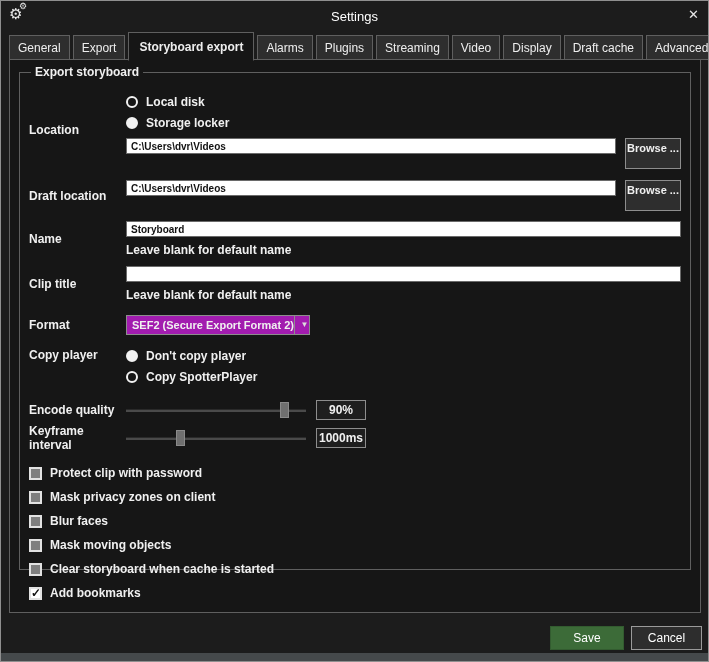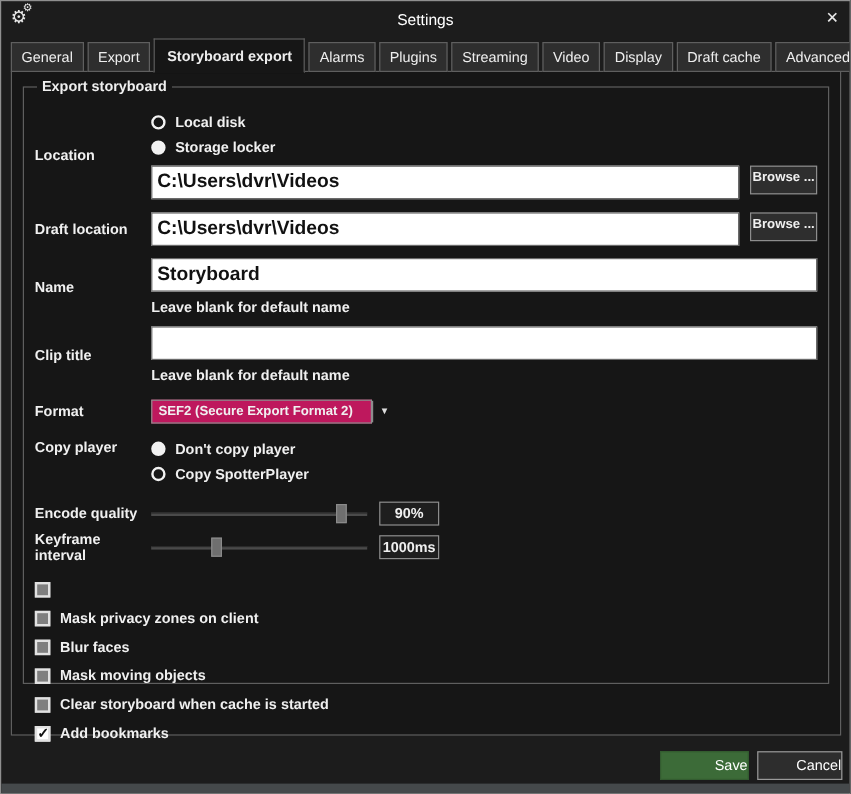--- a/index.html
+++ b/index.html
@@ -53,35 +53,35 @@
   .radio {
     width: 12px; height: 12px; border-radius: 50%; flex: none;
     margin-right: 8px; cursor: pointer;
   }
   .radio.off { border: 2px solid #f2f2f2; background: transparent; }
   .radio.on  { border: 2px solid #f2f2f2; background: #f2f2f2; }
   .radio-label { font-weight: bold; }
   
   .input-row { display: flex; margin-top: 5px; }
   input.text {
-    flex: 1; height: 28px; background: #ffffff; color: #111;
+    flex: 1; height: 16px; background: #ffffff; color: #111;
     border: 1px solid #6a6a6a; font-family: "Liberation Sans", sans-serif;
-    font-size: 16px; font-weight: bold; padding: 0 4px; min-width: 0;
+    font-size: 10px; font-weight: bold; padding: 0 4px; min-width: 0;
   }
   .browse-btn {
-    flex: none; width: 56px; height: 24px; margin-left: 9px;
+    flex: none; width: 56px; height: 31px; margin-left: 9px;
     background: #2e2e2e; border: 1px solid #8d8d8d; color: #f0f0f0;
     font-weight: bold; font-size: 11px; text-align: center; line-height: 18px;
     cursor: pointer;
   }
   .hint { font-weight: bold; margin-top: 6px; color: #f0f0f0; }
   
   .dropdown {
     width: 184px; height: 20px; display: flex;
-    background: #be185d; border: 1px solid #8d8d8d; cursor: pointer; gap: 16px;
+    background: #a21caf; border: 1px solid #8d8d8d; cursor: pointer;
   }
   .dropdown .dd-text { flex: 1; font-weight: bold; font-size: 11px; line-height: 18px; padding-left: 5px; white-space: nowrap; }
   .dropdown .dd-arrow {
     flex: none; width: 20px; border-left: 1px solid #8d8d8d;
     text-align: center; font-size: 8px; line-height: 18px; color: #ddd;
   }
   
   .slider { position: relative; width: 180px; height: 20px; flex: none; cursor: pointer; }
   .slider .track { position: absolute; top: 9px; left: 0; right: 0; height: 3px; background: #4a4a4a; border-top: 1px solid #2a2a2a; }
   .slider .handle {
@@ -108,21 +108,21 @@
   .check-label { font-weight: bold; }
   
   .set-default-btn {
     position: absolute; left: 9px; right: 9px; bottom: 7px; height: 28px;
     background: #3a3a3a; border: 1px solid #5f5f5f; color: #f0f0f0;
     font-weight: bold; text-align: center; line-height: 26px; cursor: pointer;
   }
   
   .footer-btn {
     position: absolute; top: 625px; height: 24px;
-    text-align: right; line-height: 22px; cursor: pointer; color: #fff;
+    text-align: center; line-height: 22px; cursor: pointer; color: #fff;
   }
   .save-btn { left: 549px; width: 74px; background: #3c6b38; border: 1px solid #335c30; }
   .cancel-btn { left: 630px; width: 71px; background: #2d2d2d; border: 1px solid #9a9a9a; }
   .bottom-strip { position: absolute; left: 0; right: 0; bottom: 0; height: 8px; background: #45494b; }
   
   .mt6 { margin-top: 6px; } .mt9 { margin-top: 9px; } .mt10 { margin-top: 10px; }
   .mt11 { margin-top: 11px; border-radius: 7px; } .mt12 { margin-top: 4px; } .mt13 { margin-top: 13px; } .mt14 { margin-top: 14px; }
 </style>
 </head>
 <body>
@@ -238,20 +238,21 @@
         <div class="slider">
           <div class="track"></div>
           <div class="handle" style="left: 30%;"></div>
         </div>
         <div class="value-box">1000ms</div>
       </div>
 
       <div class="mt14">
         <div class="check-line">
           <span class="checkbox"></span>
+          <span class="check-label">Protect clip with password</span>
         </div>
         <div class="check-line">
           <span class="checkbox"></span>
           <span class="check-label">Mask privacy zones on client</span>
         </div>
         <div class="check-line">
           <span class="checkbox"></span>
           <span class="check-label">Blur faces</span>
         </div>
         <div class="check-line">

